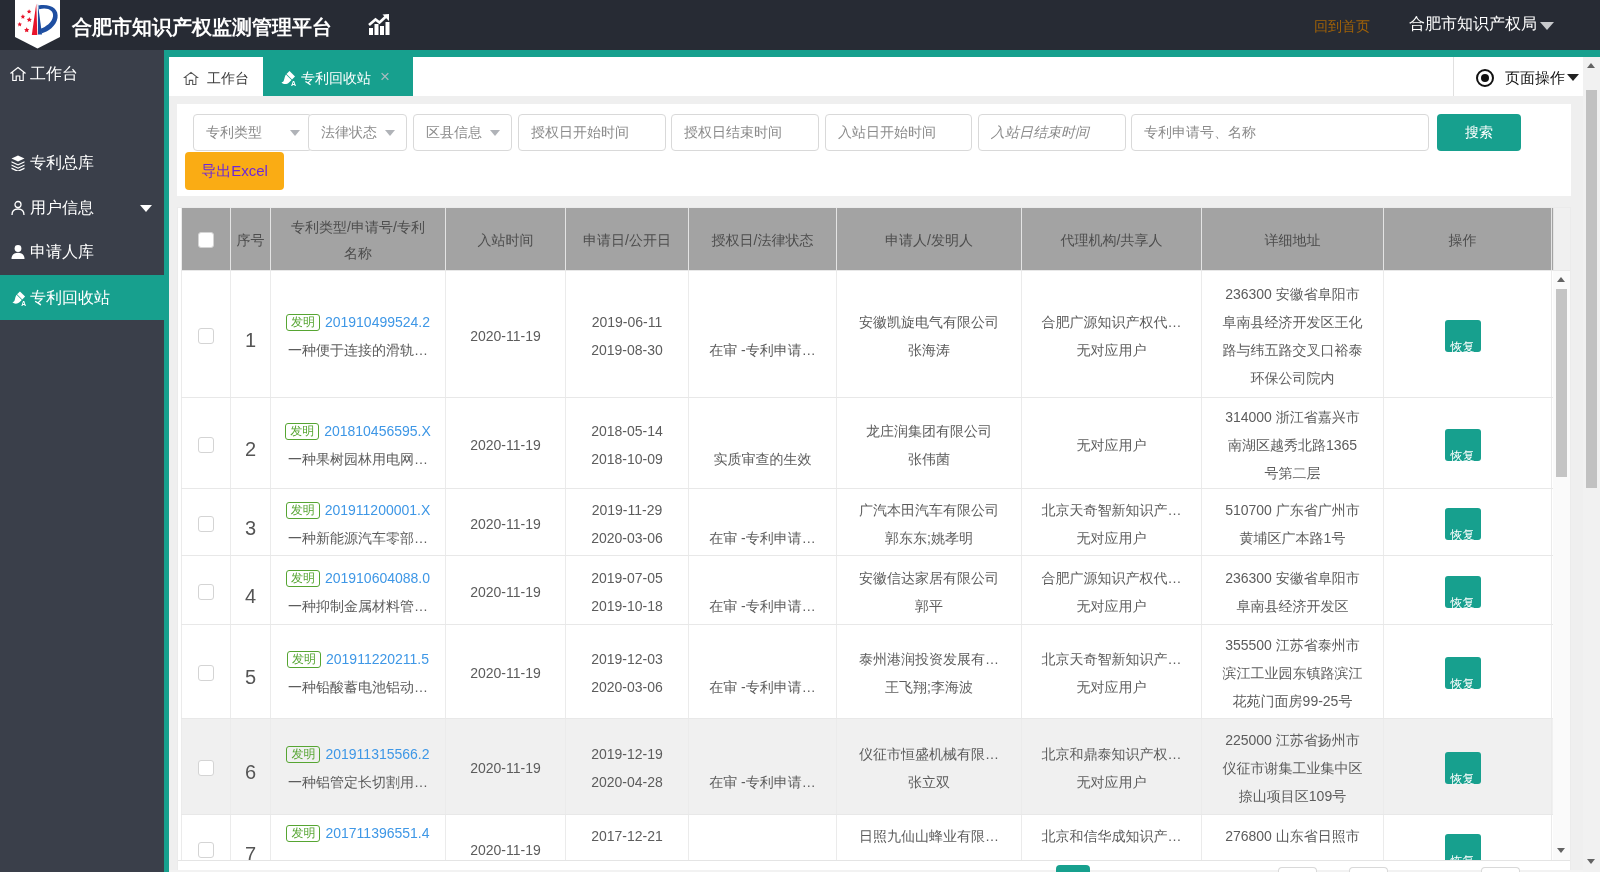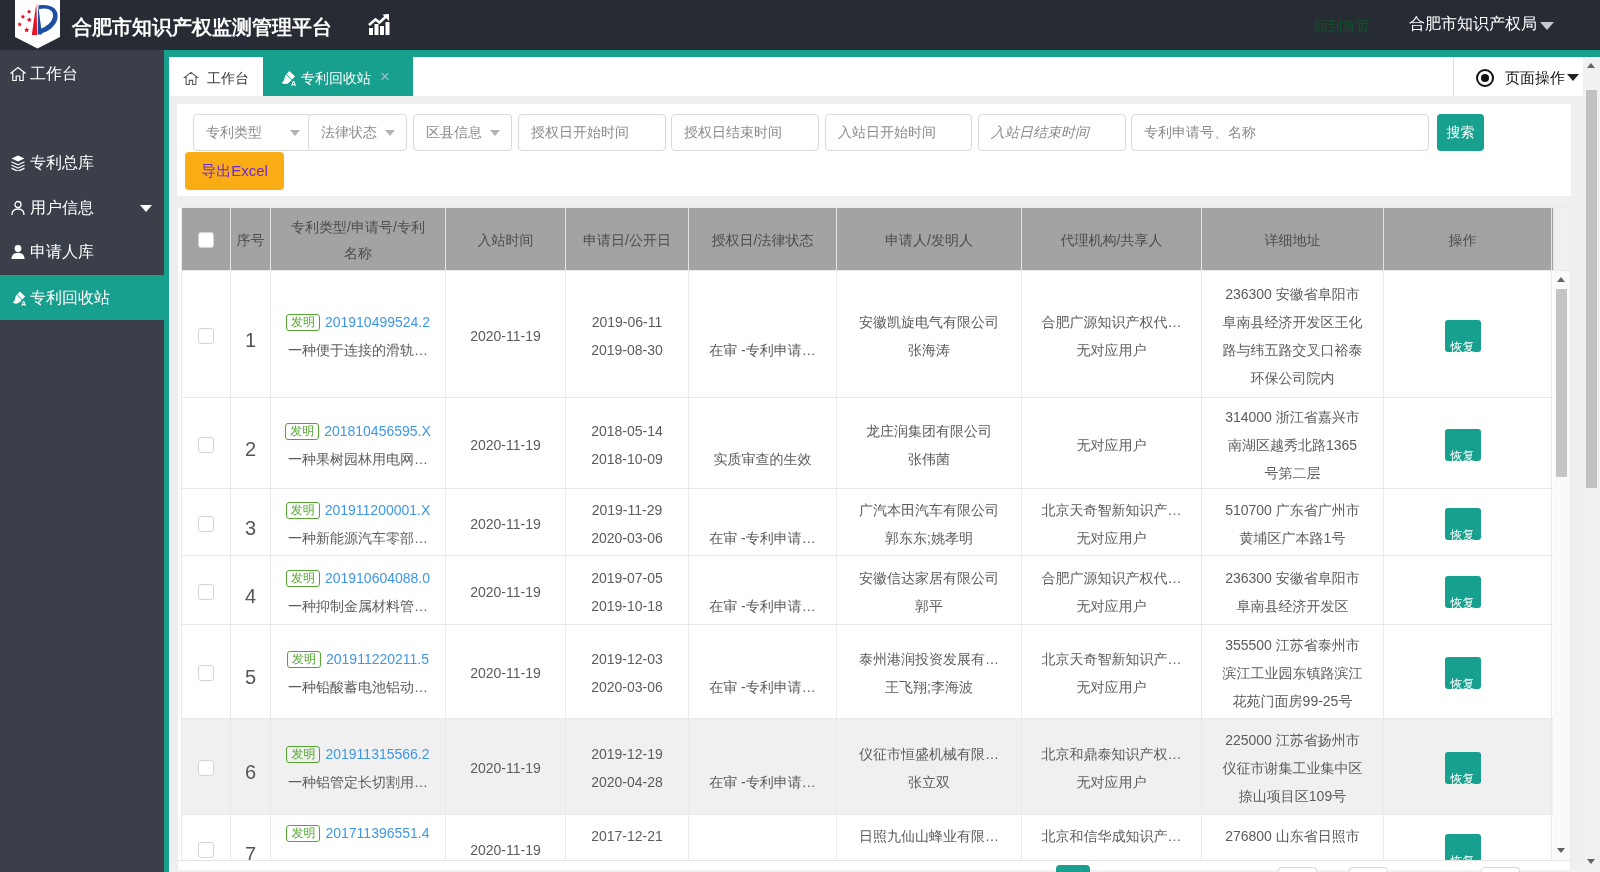--- a/index.html
+++ b/index.html
@@ -5,21 +5,21 @@
   * { margin:0; padding:0; box-sizing:border-box; }
   html,body { width:1600px; height:872px; overflow:hidden; font-family:"Liberation Sans",sans-serif; }
   body { position:relative; background:#efefef; }
   .abs { position:absolute; }
 
   
   #header { left:0; top:0; width:1600px; height:50px; background:#272b34; }
   #logo { left:15px; top:0; width:46px; height:48px; }
   #title { left:72px; top:14px; color:#fff; font-size:20px; font-weight:bold; letter-spacing:0px; }
   #hd-chart { left:368px; top:14px; }
-  #back-home { right:230px; top:18px; font-size:14px; color:#14532d; }
+  #back-home { right:230px; top:18px; font-size:14px; color:#a16207; }
   #bureau { right:63px; top:14px; font-size:16px; color:#fff; }
   #bureau-caret { right:46px; top:22px; width:0; height:0; border-left:7px solid transparent; border-right:7px solid transparent; border-top:8px solid #c7c9cc; }
 
   
   #sidebar { left:0; top:50px; width:164px; height:822px; background:#3a3f4a; }
   .menu-item { position:absolute; left:0; width:164px; height:44px; color:#fff; font-size:16px; }
   .menu-item .mi-ico { position:absolute; left:10px; top:50%; transform:translateY(-50%); width:16px; height:16px; }
   .menu-item .mi-txt { position:absolute; left:30px; top:50%; transform:translateY(-50%); white-space:nowrap; }
   .menu-item.active { background:#17a08e; }
   .mi-caret { position:absolute; right:12px; top:19px; width:0; height:0; border-left:6px solid transparent; border-right:6px solid transparent; border-top:7px solid #fff; }
@@ -39,21 +39,21 @@
   #pageop { right:0px; top:0; width:130px; height:39px; background:#fff; border-left:1px solid #e0e0e0; }
   #pageop-radio { left:22px; top:12px; width:18px; height:18px; border:2px solid #111; border-radius:50%; }
   #pageop-radio::after { content:""; position:absolute; left:3px; top:3px; width:8px; height:8px; background:#111; border-radius:50%; }
   #pageop-txt { left:51px; top:12px; font-size:15px; color:#111; }
   #pageop-caret { left:113px; top:17px; width:0; height:0; border-left:6px solid transparent; border-right:6px solid transparent; border-top:7px solid #222; }
 
   
   #filtercard { left:177px; top:104px; width:1394px; height:92px; background:#fff; }
   .inp { position:absolute; top:10px; height:37px; border:1px solid #d9d9d9; border-radius:4px; background:#fff; font-size:14px; color:#8b8b8b; line-height:35px; padding-left:12px; }
   .inp .car { position:absolute; right:11px; top:15px; width:0; height:0; border-left:5px solid transparent; border-right:5px solid transparent; border-top:6px solid #b0b3b8; }
-  #btn-search { position:absolute; left:1260px; top:10px; width:47px; height:37px; background:#17a08e; border-radius:4px; color:#fff; font-size:14px; text-align:center; line-height:37px; }
+  #btn-search { position:absolute; left:1260px; top:10px; width:84px; height:37px; background:#17a08e; border-radius:4px; color:#fff; font-size:14px; text-align:center; line-height:37px; }
   #btn-excel { position:absolute; left:8px; top:48px; width:99px; height:38px; background:#faac14; border-radius:4px; color:#6d28d9; font-size:15px; text-align:center; line-height:38px; }
 
   
   #tablecard { left:177px; top:207px; width:1394px; height:665px; background:#fff; border:1px solid #ebebeb; }
   #tbl { position:absolute; left:3px; top:0; width:1372px; height:652px; overflow:hidden; }
   .trow { display:flex; width:1372px; border-bottom:1px solid #e8e8e8; }
   .trow > div { border-right:1px solid #ebebeb; display:flex; flex-direction:column; align-items:center; justify-content:center; text-align:center; font-size:14px; color:#5c5c5c; line-height:28px; padding-top:3px; }
   .trow > div:first-child { border-left:1px solid #ebebeb; }
   .c1 { width:50px; } .c2 { width:40px; } .c3 { width:175px; } .c4 { width:120px; }
   .c5 { width:123px; } .c6 { width:148px; } .c7 { width:185px; } .c8 { width:180px; }

